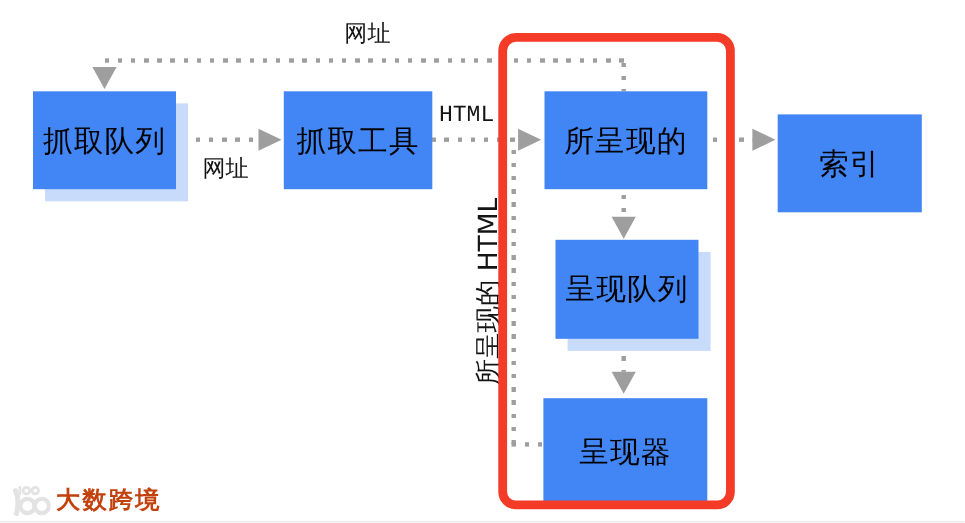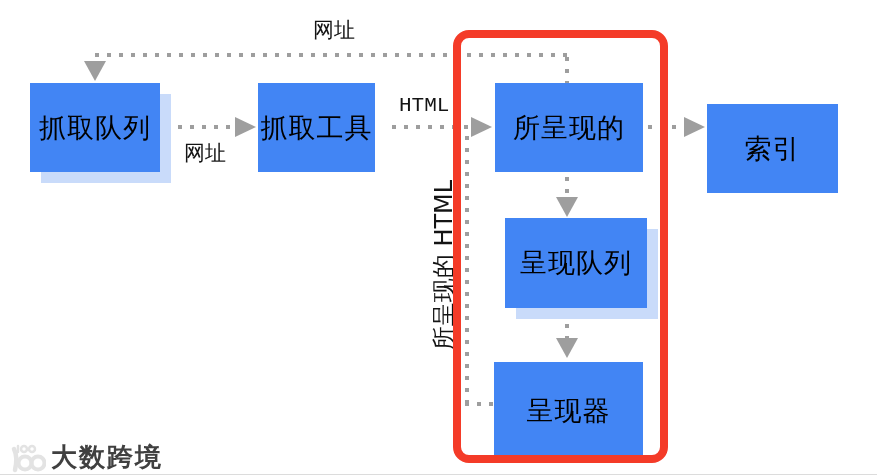--- a/index.html
+++ b/index.html
@@ -71,22 +71,22 @@
     pointer-events:none;
   }
   
   .watermark{
     position:absolute;
     left:8px;top:440px;
     display:flex;align-items:center;gap:5px;
     z-index:1;
   }
   .watermark .wm-text{
-    color:#404040;
-    font-size:26px;
+    color:#c2410c;
+    font-size:22px;
     font-weight:bold;
     letter-spacing:2px;
   }
 </style>
 </head>
 <body>
 
 <div class="stage">
 
   <div class="dot-h" style="left:95px;top:53px;width:473px;"></div>
@@ -112,30 +112,30 @@
   <div class="dot-h" style="left:465px;top:402px;width:30px;"></div>
 
   <div class="edge-label" style="left:313px;top:16px;">网址</div>
   <div class="edge-label" style="left:184px;top:139px;">网址</div>
   <div class="edge-label" style="left:399px;top:94px;font-family:Liberation Mono, monospace;">HTML</div>
   <div class="edge-label rotated" style="left:331px;top:252px;">所呈现的 HTML</div>
 
   <div class="node queue" style="left:30px;top:83px;width:130px;height:89px;">
     <span>抓取队列</span>
   </div>
-  <div class="node" style="left:258px;top:83px;width:117px;height:89px;justify-content:center;">
+  <div class="node" style="left:258px;top:83px;width:135px;height:89px;justify-content:center;">
     <span>抓取工具</span>
   </div>
   <div class="node" style="left:495px;top:83px;width:148px;height:89px;">
     <span>所呈现的</span>
   </div>
   <div class="node" style="left:707px;top:83px;width:131px;height:89px;margin-top:21px;">
     <span>索引</span>
   </div>
-  <div class="node queue" style="left:505px;top:218px;width:142px;height:90px;align-items:center;">
+  <div class="node queue" style="left:505px;top:218px;width:130px;height:90px;align-items:center;">
     <span>呈现队列</span>
   </div>
   <div class="node" style="left:494px;top:362px;width:149px;height:98px;">
     <span>呈现器</span>
   </div>
 
   <div class="highlight"></div>
 
   <div class="watermark">
     <svg width="38" height="30" viewBox="0 0 38 30">

